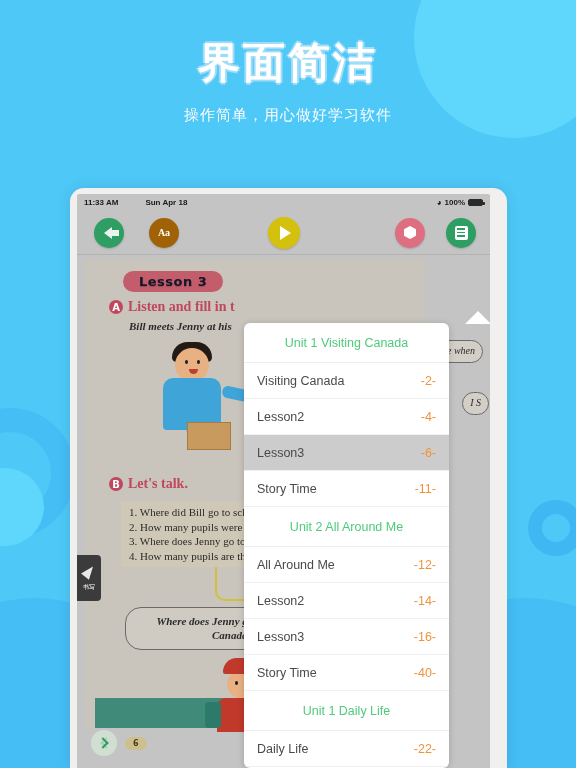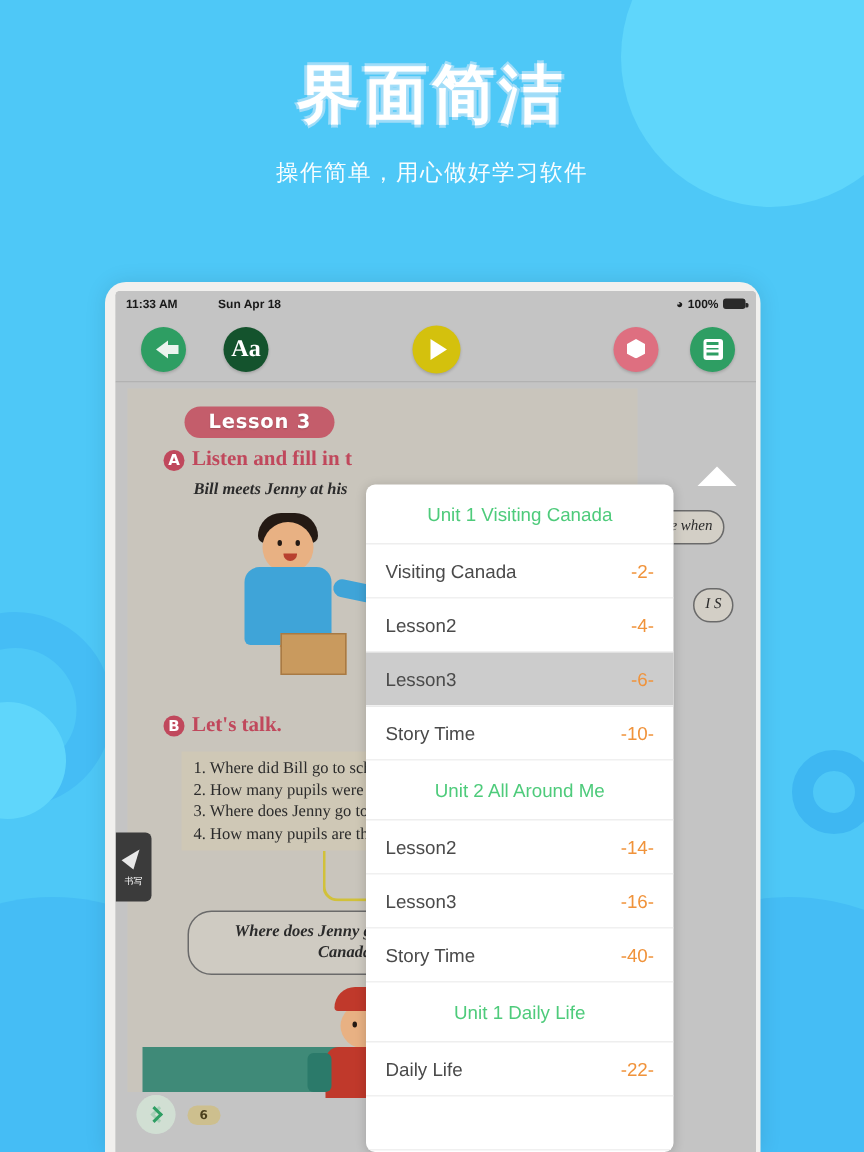--- a/index.html
+++ b/index.html
@@ -63,21 +63,21 @@
     opacity: .97;
   }
 
   
   .tablet {
     position: absolute; left: 70px; top: 188px;
     width: 437px; height: 580px;
     background: #f1f0ee;
     border-radius: 14px 14px 0 0;
     box-shadow: 0 0 14px rgba(0,0,0,.10);
-    padding: 6px 3px 0 7px;
+    padding: 6px 17px 0 7px;
     z-index: 6;
   }
   .screen {
     position: relative; width: 100%; height: 100%;
     background: #c4c4c4; overflow: hidden;
     border-radius: 3px 3px 0 0;
   }
 
   
   .statusbar {
@@ -106,22 +106,22 @@
     border-bottom: 1px solid #b2b2b2;
     position: relative;
   }
   .tb-btn {
     width: 30px; height: 30px; border-radius: 50%;
     display: flex; align-items: center; justify-content: center;
     box-shadow: 0 1px 2px rgba(0,0,0,.18);
     flex: 0 0 auto;
   }
   .tb-back { background: #2e9e63; margin-left: 17px; }
-  .tb-aa   { background: #14532d; margin-left: 25px; color: #fff;
-             font-size: 16px; font-weight: bold; font-family: "Liberation Serif", serif; align-items: center; }
+  .tb-aa   { background: #a16207; margin-left: 25px; color: #fff;
+             font-size: 10px; font-weight: bold; font-family: "Liberation Serif", serif; align-items: center; }
   .tb-play { background: #d4c10d; position: absolute; left: 50%;
              transform: translateX(-50%); width: 32px; height: 32px; }
   .tb-rec  { background: #de6f80; margin-left: auto; }
   .tb-menu { background: #2e9e63; margin-left: 21px; margin-right: 14px; }
   .glyph-back {
     width: 0; height: 0; border-top: 6px solid transparent;
     border-bottom: 6px solid transparent; border-right: 8px solid #eaf4ee;
     position: relative; margin-left: -2px;
   }
   .glyph-back:after {
@@ -146,21 +146,21 @@
 
   
   .page-area { position: absolute; left: 0; right: 0; top: 61px; bottom: 0;
                background: #c4c4c4; overflow: hidden; }
   .book {
     position: absolute; left: 8px; top: 4px; width: 340px; bottom: 40px;
     background: #c9c5bc; color: #2b2b2b; padding: 8px 10px;
     font-family: "Liberation Serif", serif;
   }
   .lesson-pill {
-    display: inline-block; background: #c45d6b; color: #ffffff;
+    display: inline-block; background: #c45d6b; color: #0f172a;
     font-family: "DejaVu Sans", sans-serif; font-weight: bold;
     font-size: 13px; padding: 3px 16px; border-radius: 11px;
     margin: 4px 0 0 28px; letter-spacing: .5px;
     text-shadow: 0 1px 1px rgba(0,0,0,.2);
   }
   .task-line { display: flex; align-items: center; margin: 7px 0 0 14px; }
   .task-badge {
     width: 14px; height: 14px; border-radius: 50%; background: #c0485c;
     color: #fff; font-size: 10px; font-weight: bold;
     display: flex; align-items: center; justify-content: center;
@@ -469,23 +469,27 @@
             <div class="row">
               <span class="row-title">Lesson2</span>
               <span class="row-page">-4-</span>
             </div>
             <div class="row sel">
               <span class="row-title">Lesson3</span>
               <span class="row-page">-6-</span>
             </div>
             <div class="row">
               <span class="row-title">Story Time</span>
-              <span class="row-page">-10-</span>
+              <span class="row-page">-11-</span>
             </div>
             <div class="unit-head">Unit 2 All Around Me</div>
+            <div class="row">
+              <span class="row-title">All Around Me</span>
+              <span class="row-page">-12-</span>
+            </div>
             <div class="row">
               <span class="row-title">Lesson2</span>
               <span class="row-page">-14-</span>
             </div>
             <div class="row">
               <span class="row-title">Lesson3</span>
               <span class="row-page">-16-</span>
             </div>
             <div class="row">
               <span class="row-title">Story Time</span>

